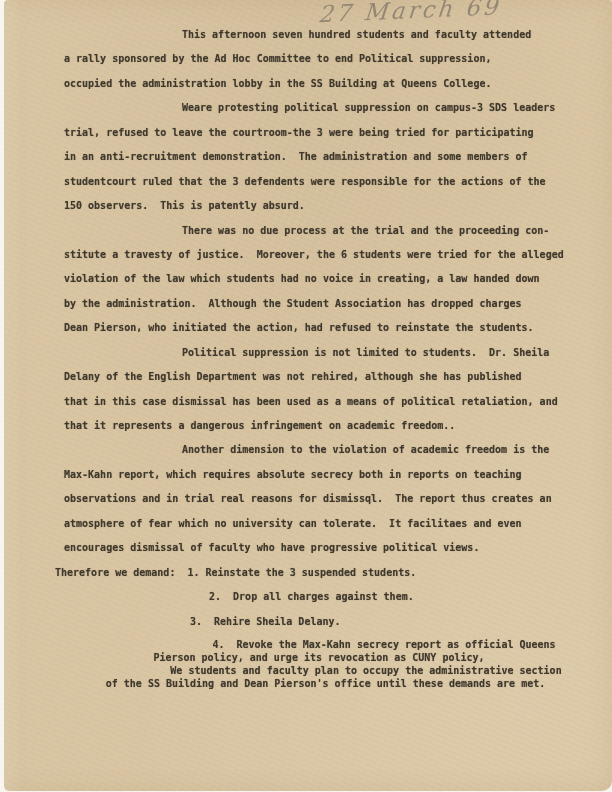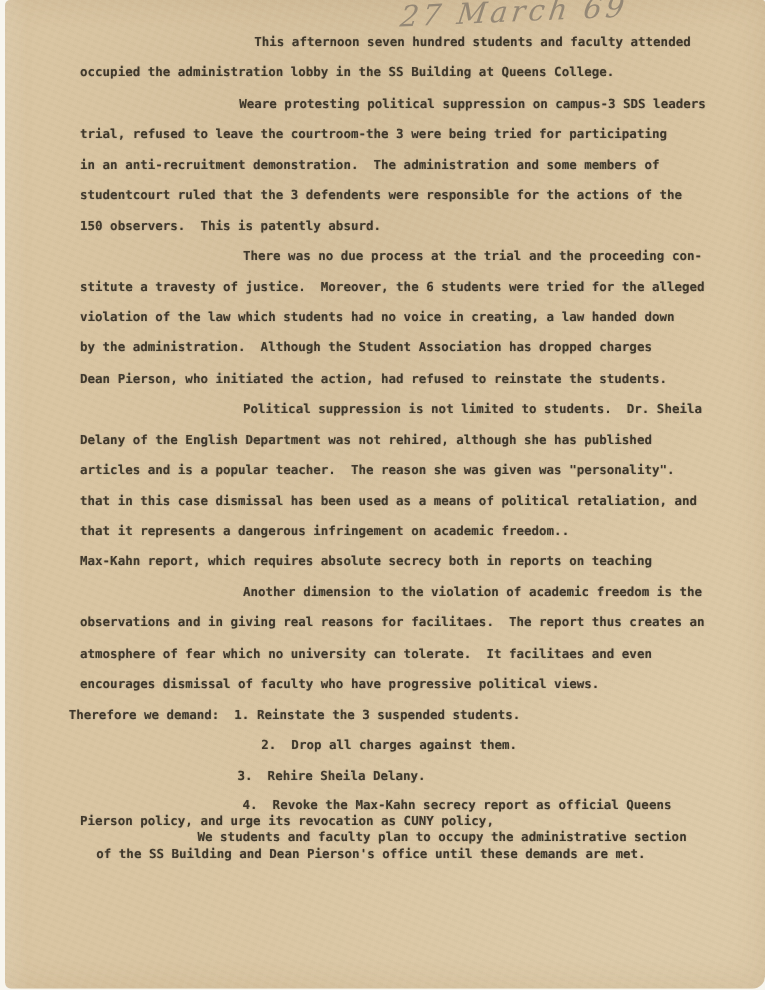--- a/index.html
+++ b/index.html
@@ -66,51 +66,52 @@
     text-shadow: 0 0 1px rgba(63, 56, 44, 0.45);
   }
   .tl {
     white-space: pre;
     line-height: 24.45px;
     height: 24.45px;
   }
   .tl.single {
     line-height: 13px;
     height: 13px;
+    text-align: center;
   }
-  .ind { padding-left: 118px; text-align: center; }
+  .ind { padding-left: 118px; }
 </style>
 </head>
 <body>
 
 <div class="paper"></div>
 
 <div class="handwritten-date">27 March 69</div>
 
 <div class="typed-body">
   <div class="tl ind">This afternoon seven hundred students and faculty attended</div>
+  <div class="tl">a rally sponsored by the Ad Hoc Committee to end Political suppression,</div>
   <div class="tl">occupied the administration lobby in the SS Building at Queens College.</div>
   <div class="tl ind">Weare protesting political suppression on campus-3 SDS leaders</div>
   <div class="tl">trial, refused to leave the courtroom-the 3 were being tried for participating</div>
   <div class="tl">in an anti-recruitment demonstration.  The administration and some members of</div>
   <div class="tl">studentcourt ruled that the 3 defendents were responsible for the actions of the</div>
   <div class="tl">150 observers.  This is patently absurd.</div>
   <div class="tl ind">There was no due process at the trial and the proceeding con-</div>
   <div class="tl">stitute a travesty of justice.  Moreover, the 6 students were tried for the alleged</div>
   <div class="tl">violation of the law which students had no voice in creating, a law handed down</div>
   <div class="tl">by the administration.  Although the Student Association has dropped charges</div>
   <div class="tl">Dean Pierson, who initiated the action, had refused to reinstate the students.</div>
   <div class="tl ind">Political suppression is not limited to students.  Dr. Sheila</div>
   <div class="tl">Delany of the English Department was not rehired, although she has published</div>
-  <div class="tl">articles and is a popular teacher.  The reason she was given was "personality".</div>
   <div class="tl">that in this case dismissal has been used as a means of political retaliation, and</div>
   <div class="tl">that it represents a dangerous infringement on academic freedom..</div>
+  <div class="tl ind">Another dimension to the violation of academic freedom is the</div>
   <div class="tl">Max-Kahn report, which requires absolute secrecy both in reports on teaching</div>
-  <div class="tl ind">Another dimension to the violation of academic freedom is the</div>
-  <div class="tl">observations and in giving real reasons for facilitaes.  The report thus creates an</div>
+  <div class="tl">observations and in trial real reasons for dismissql.  The report thus creates an</div>
   <div class="tl">atmosphere of fear which no university can tolerate.  It facilitaes and even</div>
   <div class="tl">encourages dismissal of faculty who have progressive political views.</div>
   <div class="tl" style="margin-left:-9px">Therefore we demand:  1. Reinstate the 3 suspended students.</div>
   <div class="tl" style="padding-left:145px">2.  Drop all charges against them.</div>
   <div class="tl" style="padding-left:126px">3.  Rehire Sheila Delany.</div>
   <div class="tl single" style="padding-left:130px; margin-top:4px">4.  Revoke the Max-Kahn secrecy report as official Queens</div>
   <div class="tl single">Pierson policy, and urge its revocation as CUNY policy,</div>
   <div class="tl single" style="padding-left:94px">We students and faculty plan to occupy the administrative section</div>
   <div class="tl single" style="padding-left:13px">of the SS Building and Dean Pierson's office until these demands are met.</div>
 </div>

